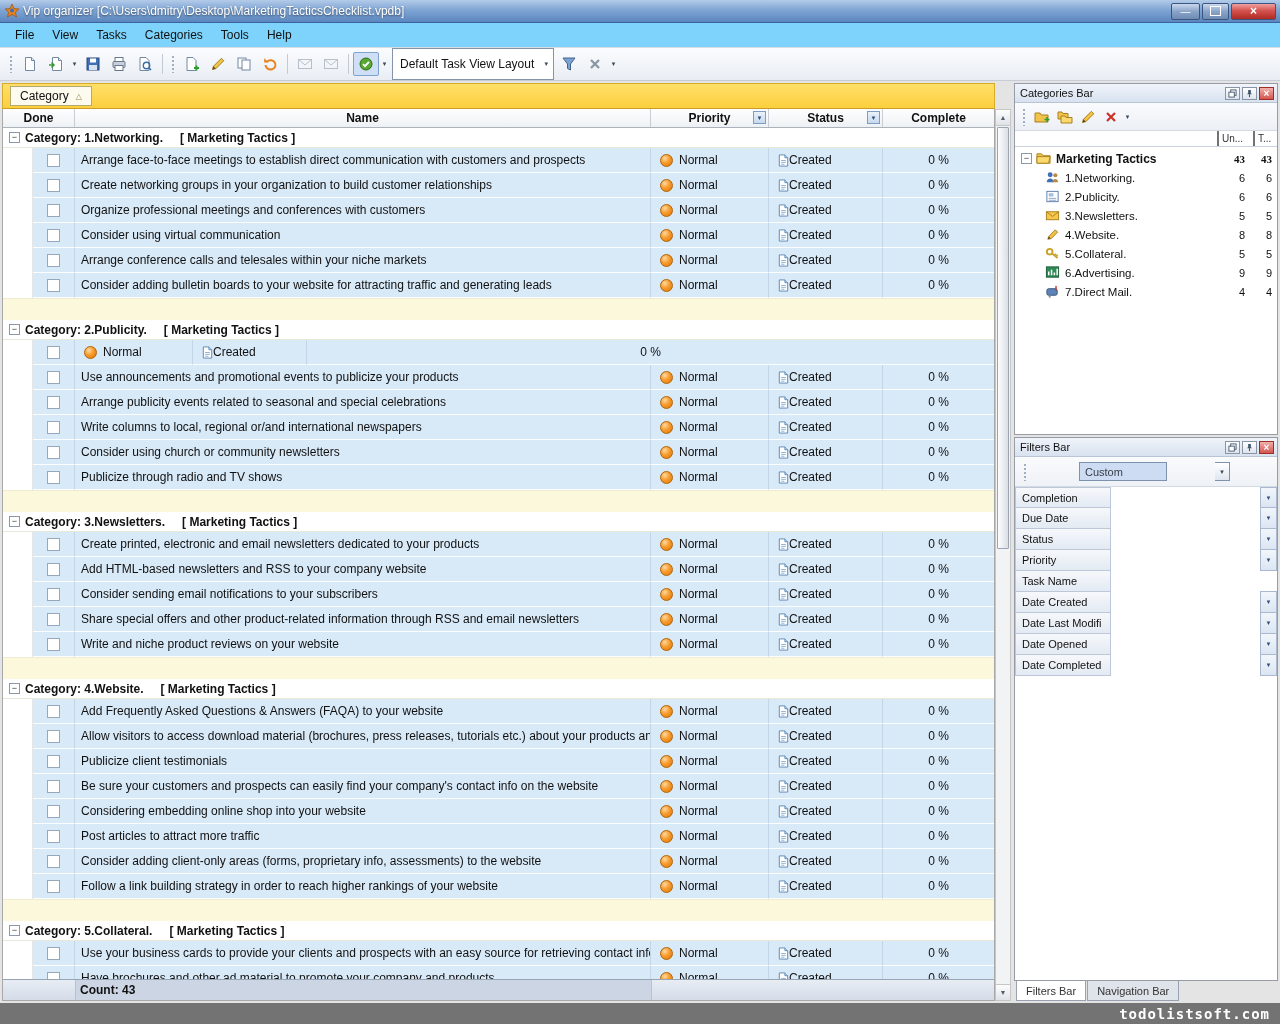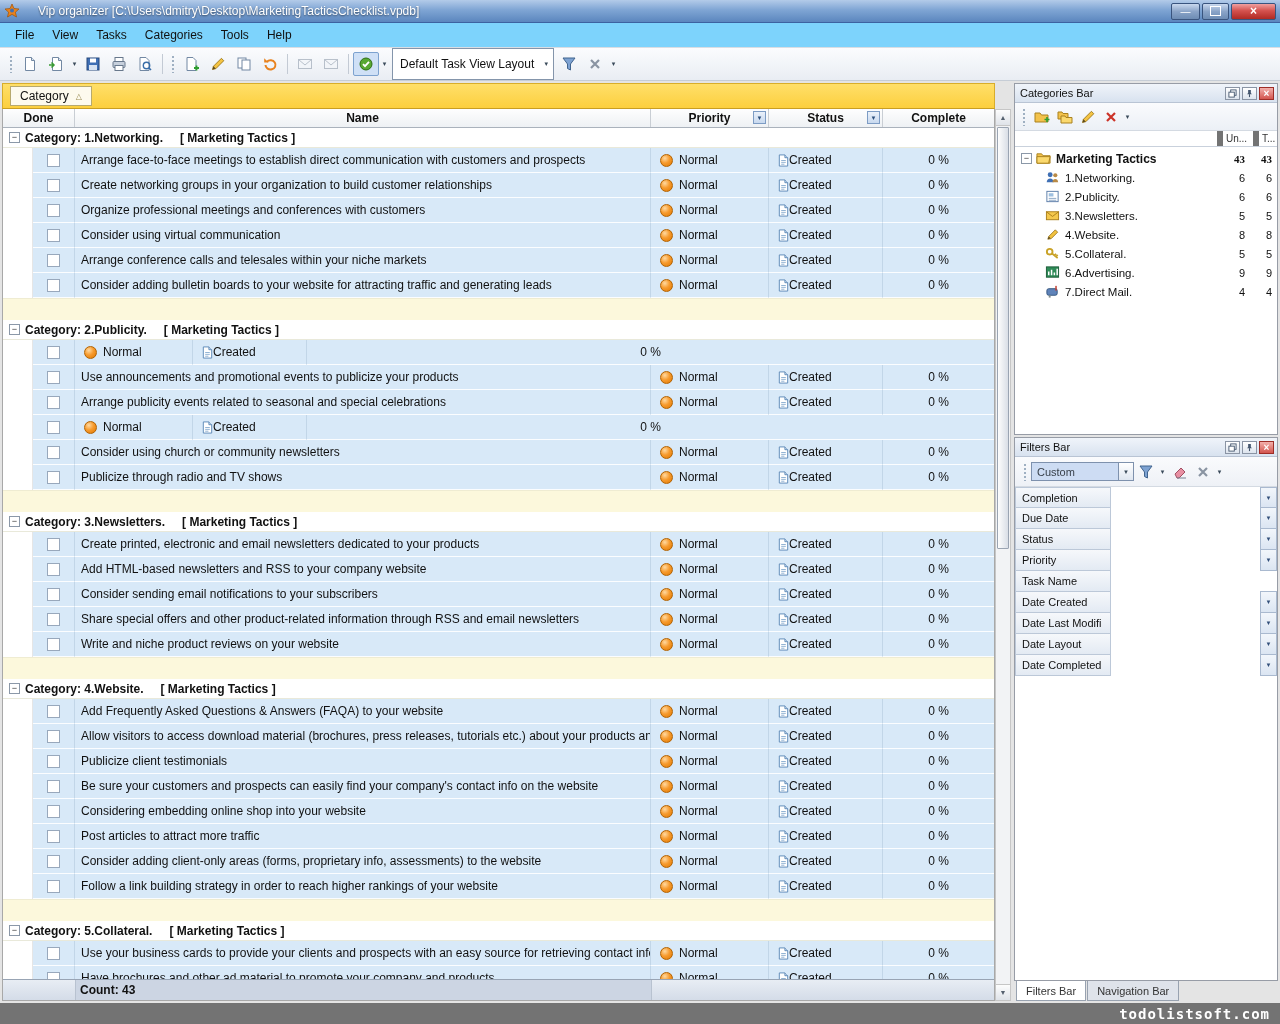--- a/index.html
+++ b/index.html
@@ -3,21 +3,21 @@
 <meta charset="utf-8">
 <style>
   html,body{margin:0;padding:0;overflow:hidden;}
   body{width:1280px;height:1024px;font-family:"Liberation Sans",sans-serif;font-size:12px;background:#e4e4e4;color:#111;}
   .window{width:1280px;height:1024px;display:flex;flex-direction:column;}
 
   
   .titlebar{height:22px;flex:0 0 auto;background:linear-gradient(#b3cbe9,#7fa5d4 45%,#5b86be);display:flex;align-items:center;padding:0 4px;border-bottom:1px solid #3c62a0;}
   .app-icon{width:16px;height:16px;flex:0 0 auto;}
   .app-icon svg{width:16px;height:16px;}
-  .title-text{color:#fff;font-size:12px;text-shadow:0 1px 2px rgba(0,0,0,.55);margin-left:18px;flex:1;white-space:nowrap;overflow:hidden;}
+  .title-text{color:#fff;font-size:12px;text-shadow:0 1px 2px rgba(0,0,0,.55);margin-left:3px;flex:1;white-space:nowrap;overflow:hidden;}
   .win-btn{height:17px;display:flex;align-items:center;justify-content:center;color:#fff;font-size:10px;border:1px solid #39547e;border-radius:2px;margin-left:2px;background:linear-gradient(#c9d8ee,#8aa4c8 50%,#6d8cb4);box-sizing:border-box;}
   .win-btn.min{width:29px}.win-btn.max{width:27px}
   .win-btn.close{width:45px;background:linear-gradient(#f0a0a0,#d4524e 45%,#b02a24);font-size:12px;font-weight:bold;}
   .max-glyph{width:9px;height:8px;border:1px solid #fff;}
 
   
   .menubar{height:24px;flex:0 0 auto;background:#7dd3fc;border-bottom:1px solid #d9dde3;display:flex;align-items:center;padding-left:6px;}
   .menu-item{padding:3px 9px;cursor:default;}
   .toolbar{height:32px;flex:0 0 auto;background:linear-gradient(#fbfcfe,#e9edf3);border-bottom:1px solid #c6cdd6;display:flex;align-items:center;padding:0 5px;}
   .grip{width:4px;height:18px;margin:0 4px;background-image:radial-gradient(#9fb0c2 1px,transparent 1.2px);background-size:4px 4px;flex:0 0 auto;}
@@ -84,35 +84,35 @@
   .panel-header{height:18px;flex:0 0 auto;background:linear-gradient(#f0f4fa,#d8e2ef);border-bottom:1px solid #b9c4d4;display:flex;align-items:center;padding:0 3px;}
   .panel-title{flex:1;font-size:11px;padding-left:2px;white-space:nowrap;}
   .ph-btn{width:15px;height:13px;margin-left:2px;display:flex;align-items:center;justify-content:center;font-size:9px;border:1px solid #8a94a4;background:linear-gradient(#fff,#dde4ee);color:#333;box-sizing:border-box;}
   .ph-btn svg{width:9px;height:9px;display:block;}
   .ph-btn.close{background:linear-gradient(#f2b0ac,#d3554e);color:#fff;border-color:#9e2d27;font-weight:bold;font-size:10px;}
   .panel-toolbar{height:27px;flex:0 0 auto;display:flex;align-items:center;padding:0 3px;background:linear-gradient(#fafbfd,#ecf0f6);border-bottom:1px solid #d4dae2;}
   .pt-btn{width:23px;height:21px;display:flex;align-items:center;justify-content:center;flex:0 0 auto;}
   .pt-btn svg{width:16px;height:16px;display:block;}
   .tree-colhead{height:15px;flex:0 0 auto;display:flex;border-bottom:1px solid #c9d1dc;font-size:10px;color:#333;align-items:center;}
   .tch-spacer{flex:1;}
-  .tch-cell{width:36px;border-left:6px solid #737373;height:100%;display:flex;align-items:center;padding-left:3px;box-sizing:border-box;white-space:nowrap;overflow:hidden;}
+  .tch-cell{width:36px;border-left:2px solid #737373;height:100%;display:flex;align-items:center;padding-left:3px;box-sizing:border-box;white-space:nowrap;overflow:hidden;}
   .tch-cell.c2{width:24px;}
   .tree{flex:1;overflow:hidden;padding-top:2px;}
   .tree-row{height:19px;display:flex;align-items:center;}
   .tree-row.child{padding-left:30px;}
   .tree-expander{width:11px;height:11px;border:1px solid #8b98a8;background:#fff;font-size:9px;line-height:9px;display:flex;align-items:center;justify-content:center;margin:0 4px 0 6px;color:#333;box-sizing:border-box;flex:0 0 auto;}
   .tree-icon{width:15px;height:15px;margin-right:5px;flex:0 0 auto;}
   .tree-icon svg{width:15px;height:15px;display:block;}
   .tree-label{flex:1;font-size:11.5px;white-space:nowrap;overflow:hidden;}
   .tree-row.root .tree-label{font-weight:bold;font-size:12px;}
   .tree-count{width:36px;text-align:right;padding-right:8px;font-size:11px;box-sizing:border-box;flex:0 0 auto;}
   .tree-count.c2{width:24px;padding-right:5px;}
   .tree-row.root .tree-count{font-weight:bold;font-family:Liberation Serif, serif;}
 
-  .filters-toolbar{height:29px;flex:0 0 auto;display:flex;align-items:center;padding:0 4px;border-bottom:1px solid #d4dae2;background:linear-gradient(#fafbfd,#eef1f6);}
+  .filters-toolbar{height:29px;flex:0 0 auto;display:flex;align-items:center;padding:0 4px;border-bottom:1px solid #d4dae2;background:linear-gradient(#fafbfd,#eef1f6);gap:48px;}
   .filter-combo{width:88px;height:19px;background:#cddcf3;border:1px solid #7e91ad;display:flex;align-items:center;padding:0 5px;font-size:11px;color:#38404a;box-sizing:border-box;flex:0 0 auto;white-space:nowrap;overflow:hidden;}
   .fc-arrow{width:15px;height:19px;border:1px solid #7e91ad;border-left:none;background:linear-gradient(#fff,#dfe6f0);display:flex;align-items:center;justify-content:center;font-size:6px;color:#3a4a5a;box-sizing:border-box;flex:0 0 auto;}
   .filter-rows{flex:1;overflow:hidden;}
   .filter-row{height:21px;display:flex;align-items:stretch;}
   .fr-label{width:96px;background:linear-gradient(#f6f8fb,#e3eaf3);border:1px solid #bcc8d8;display:flex;align-items:center;padding-left:6px;font-size:11px;box-sizing:border-box;white-space:nowrap;overflow:hidden;margin-top:-1px;flex:0 0 auto;}
   .filter-row:first-child .fr-label{margin-top:0;}
   .fr-value{flex:1;}
   .fr-arrow{width:17px;background:linear-gradient(#f2f6fb,#dbe5f2);border:1px solid #a9b9cf;display:flex;align-items:center;justify-content:center;font-size:6px;color:#33507a;box-sizing:border-box;margin-top:-1px;flex:0 0 auto;}
   .filter-row:first-child .fr-arrow{margin-top:0;}
 
@@ -556,20 +556,23 @@
                   <span class="cell-text">Created</span>
                 </div>
                 <div class="cell complete">
                   <span class="cell-text">0 %</span>
                 </div>
               </div>
               <div class="task-row">
                 <div class="cell gutter"></div>
                 <div class="cell done">
                   <span class="checkbox"></span>
+                </div>
+                <div class="cell name">
+                  <span class="task-name">Write columns to local, regional or/and international newspapers</span>
                 </div>
                 <div class="cell priority">
                   <span class="pri-icon"></span>
                   <span class="cell-text">Normal</span>
                 </div>
                 <div class="cell status">
                   <span class="status-ico">
                     <svg viewBox="0 0 11 14">
                       <path d="M1 1h6l3 3v9H1z" fill="#fff" stroke="#5b87b5"></path>
                       <path d="M7 1v3h3" fill="#cfe0f2" stroke="#5b87b5"></path>
@@ -1303,21 +1306,21 @@
               <span class="fr-label">Date Created</span>
               <div class="fr-value"></div>
               <span class="fr-arrow">▼</span>
             </div>
             <div class="filter-row">
               <span class="fr-label">Date Last Modifi</span>
               <div class="fr-value"></div>
               <span class="fr-arrow">▼</span>
             </div>
             <div class="filter-row">
-              <span class="fr-label">Date Layout</span>
+              <span class="fr-label">Date Opened</span>
               <div class="fr-value"></div>
               <span class="fr-arrow">▼</span>
             </div>
             <div class="filter-row">
               <span class="fr-label">Date Completed</span>
               <div class="fr-value"></div>
               <span class="fr-arrow">▼</span>
             </div>
           </div>
       </div>

